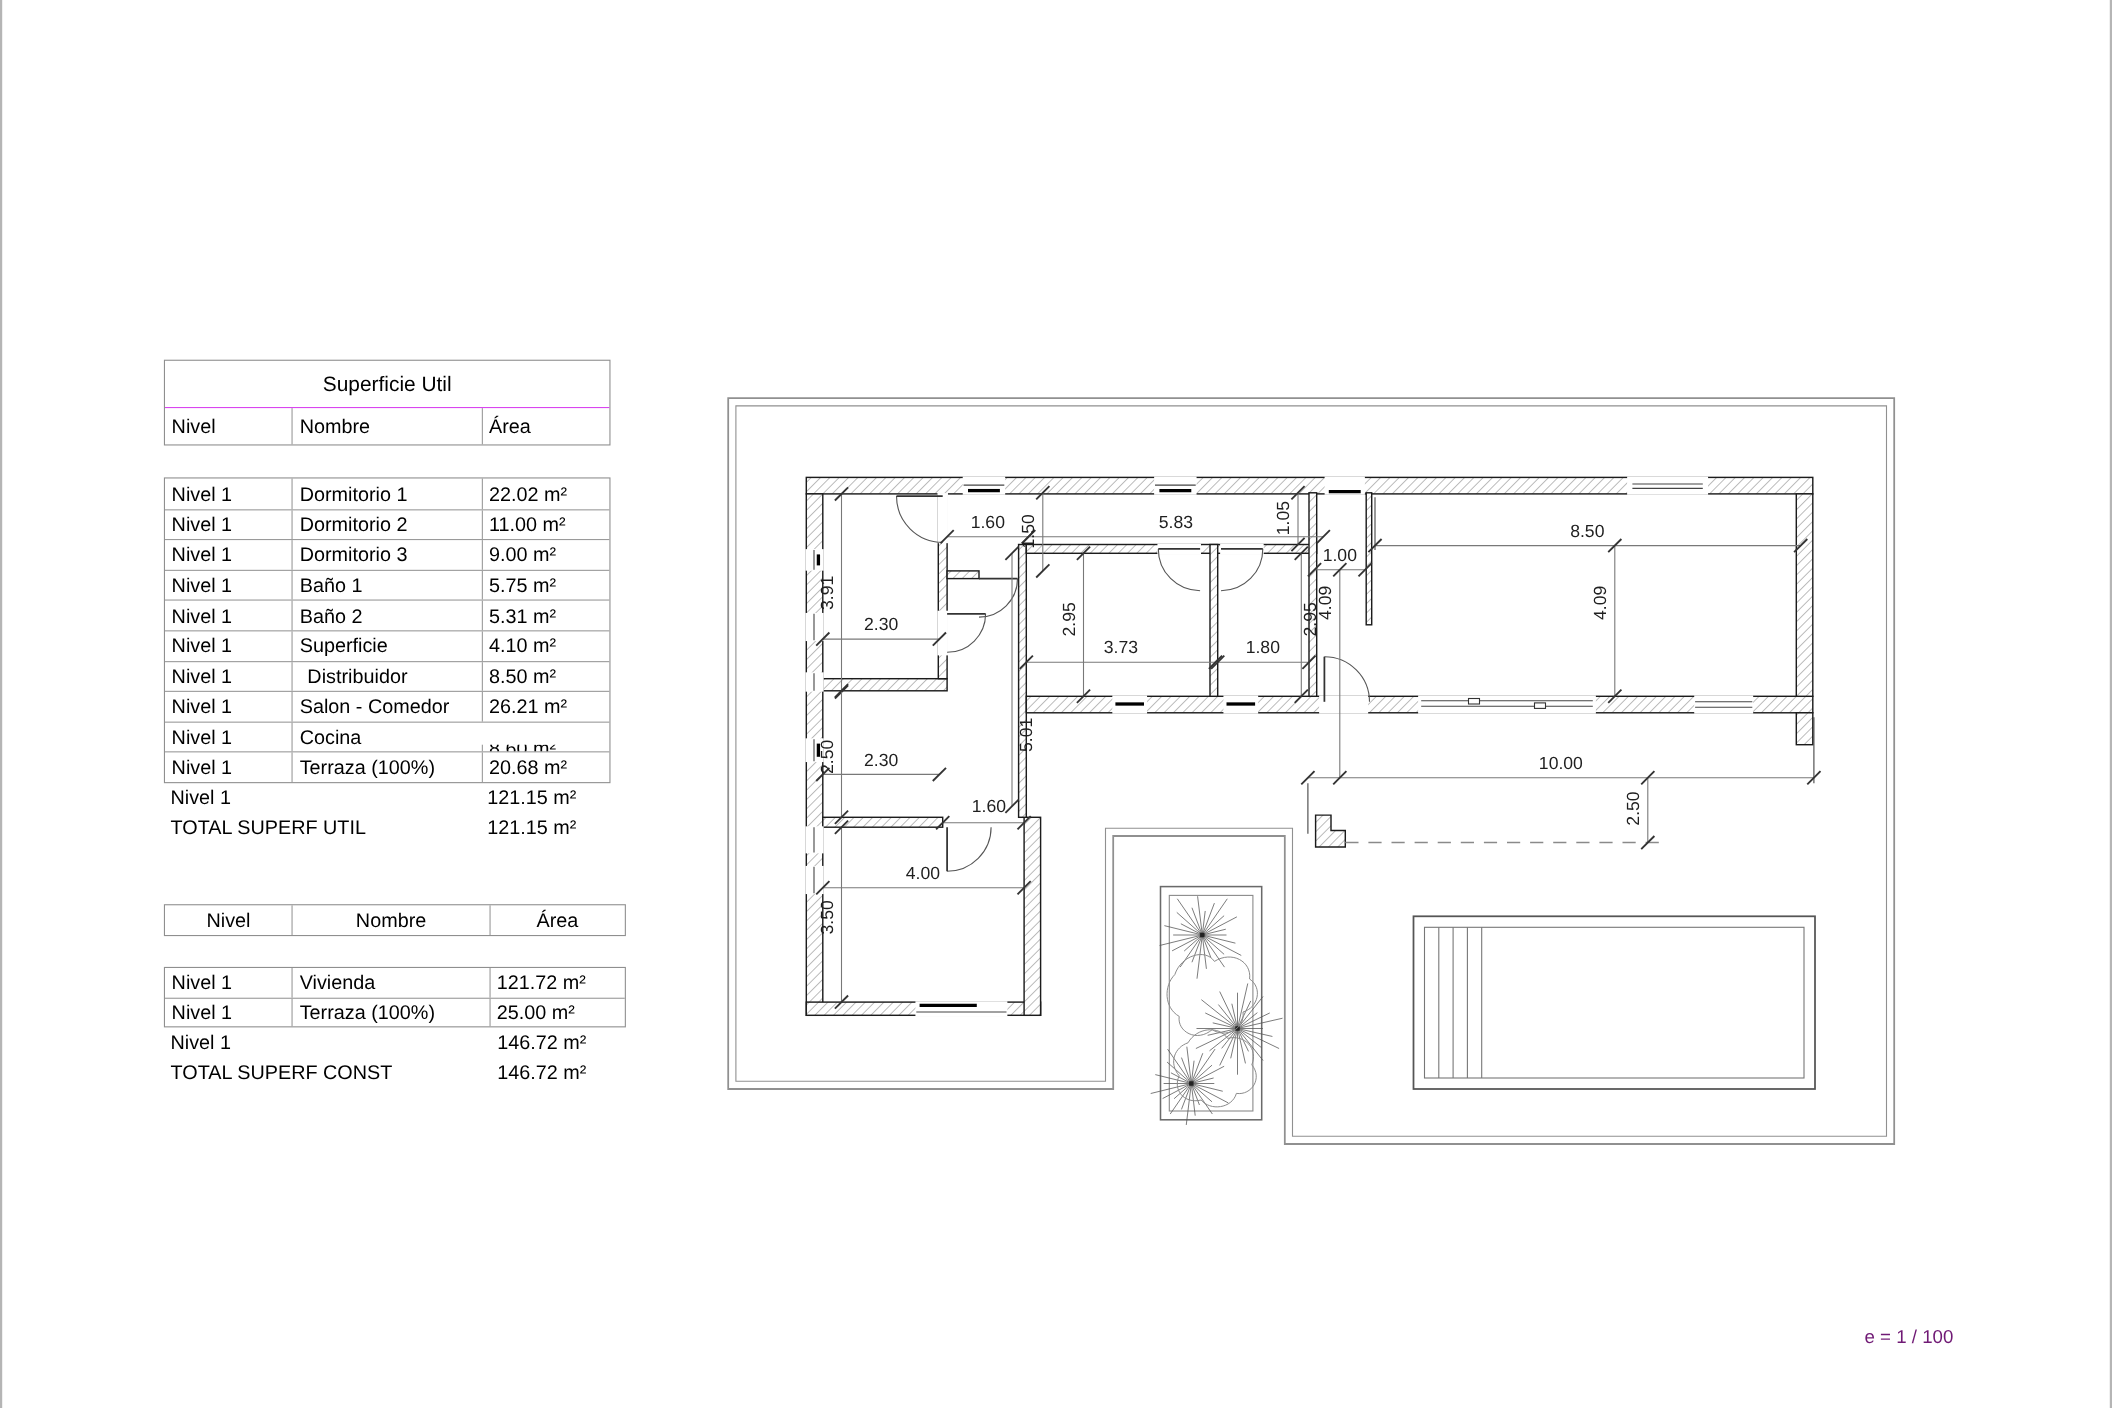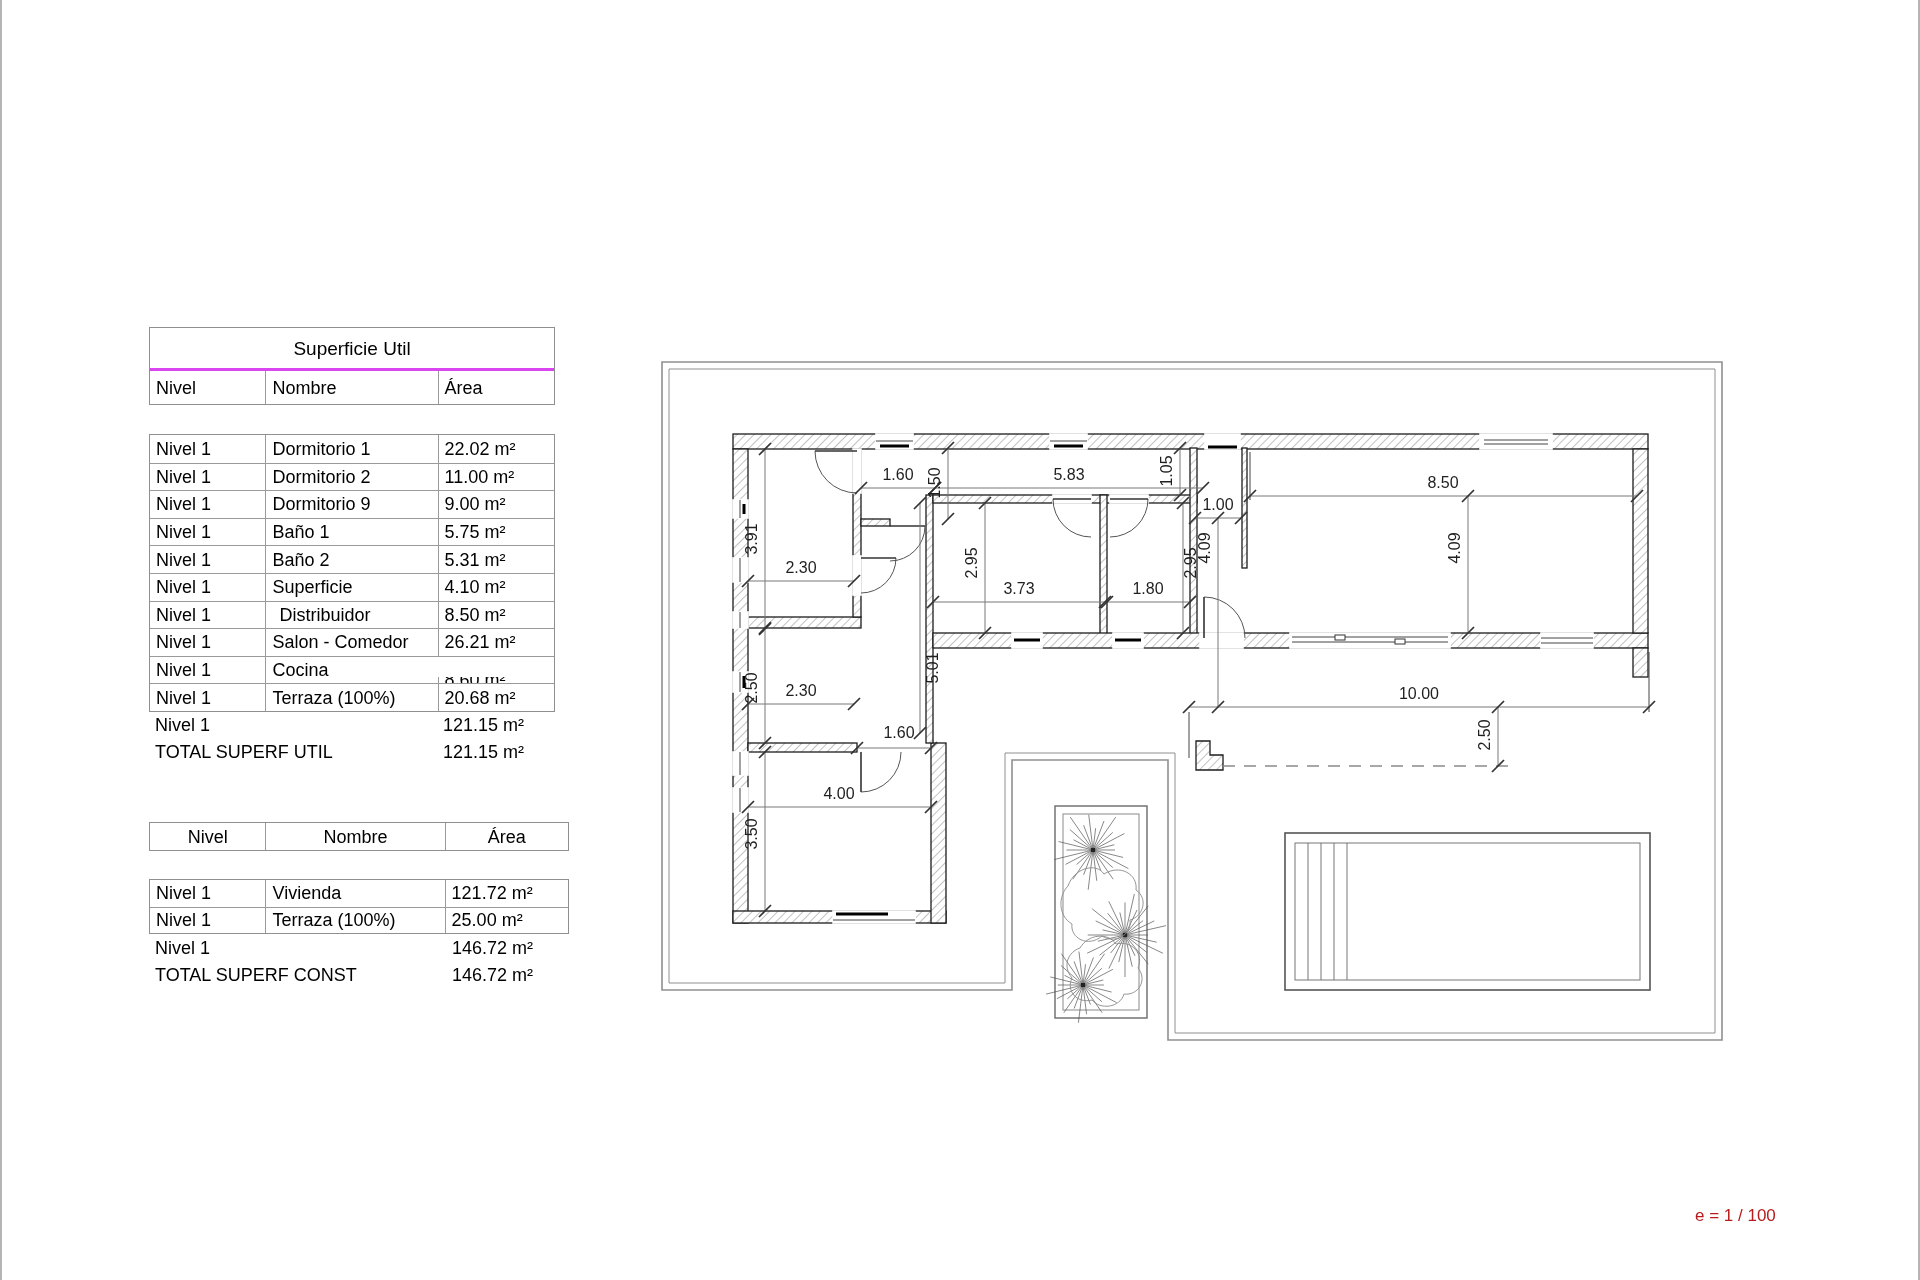--- a/index.html
+++ b/index.html
@@ -3,34 +3,34 @@
 <meta charset="utf-8">
 <style>
   html,body{margin:0;padding:0;background:#fff;}
   body{width:1920px;height:1280px;position:relative;overflow:hidden;
        font-family:"Liberation Sans", sans-serif;color:#000;}
   .edge{position:absolute;top:0;bottom:0;width:2px;background:#b5b5b5;}
   
   .qtable{position:absolute;font-size:18px;line-height:1;}
   .tbox{border:1px solid #8f8f8f;box-sizing:border-box;background:#fff;}
   .ttitle{display:flex;align-items:center;justify-content:center;
-          border-bottom:3px solid #d946ef;box-sizing:border-box;font-size:19px;}
+          border-bottom:1px solid #d946ef;box-sizing:border-box;font-size:19px;}
   .thead{display:flex;box-sizing:border-box;}
   .thead .cell{box-sizing:border-box;display:flex;align-items:center;}
   .cell{box-sizing:border-box;overflow:hidden;white-space:nowrap;}
   .cell+ .cell{border-left:1px solid #9a9a9a;}
   .drow{display:flex;box-sizing:border-box;}
   .drow + .drow{border-top:1px solid #9a9a9a;}
   .drow .cell{display:flex;align-items:center;padding-left:6px;}
   .lal{padding-left:6px;}
   .cen{justify-content:center;}
   .totrow{position:relative;display:block;}
   .totlab{position:absolute;left:6px;top:50%;transform:translateY(-50%);}
   .totval{position:absolute;top:50%;transform:translateY(-50%);}
-  .scale-note{position:absolute;font-size:17px;color:#b91c1c;}
+  .scale-note{position:absolute;font-size:17px;color:#701a75;}
   svg text{font-family:"Liberation Sans",sans-serif;}
 </style>
 </head>
 <body>
 
 <div class="edge" style="left:0;"></div>
 <div class="edge" style="left:1918px;"></div>
 
 <div id="tables-root">
     <div class="qtable" style="left: 149px; top: 327px; width: 406px;">
@@ -49,21 +49,21 @@
           <div class="cell" style="width: 173px;">Dormitorio 1</div>
           <div class="cell" style="width: 117px;">22.02 m²</div>
         </div>
         <div class="drow" style="height: 27.6px;">
           <div class="cell" style="width: 116px;">Nivel 1</div>
           <div class="cell" style="width: 173px;">Dormitorio 2</div>
           <div class="cell" style="width: 117px;">11.00 m²</div>
         </div>
         <div class="drow" style="height: 27.6px;">
           <div class="cell" style="width: 116px;">Nivel 1</div>
-          <div class="cell" style="width: 173px;">Dormitorio 9</div>
+          <div class="cell" style="width: 173px;">Dormitorio 3</div>
           <div class="cell" style="width: 117px;">9.00 m²</div>
         </div>
         <div class="drow" style="height: 27.6px;">
           <div class="cell" style="width: 116px;">Nivel 1</div>
           <div class="cell" style="width: 173px;">Baño 1</div>
           <div class="cell" style="width: 117px;">5.75 m²</div>
         </div>
         <div class="drow" style="height: 27.6px;">
           <div class="cell" style="width: 116px;">Nivel 1</div>
           <div class="cell" style="width: 173px;">Baño 2</div>

